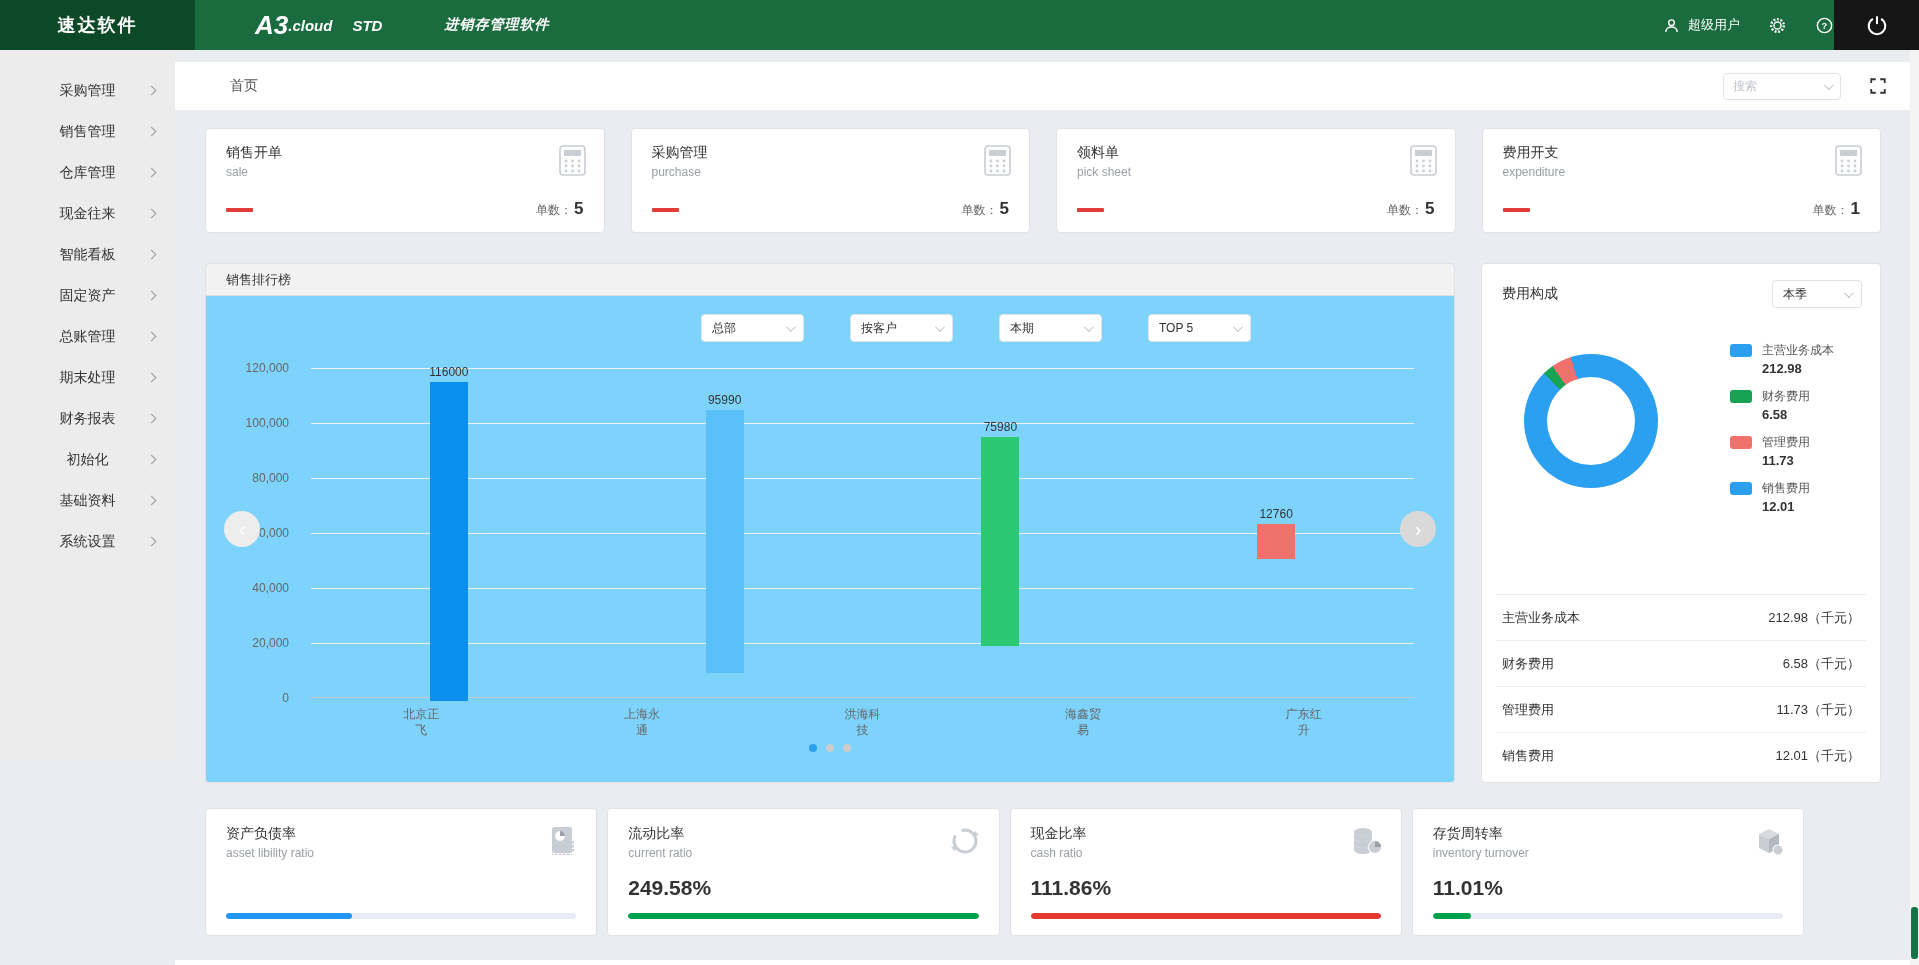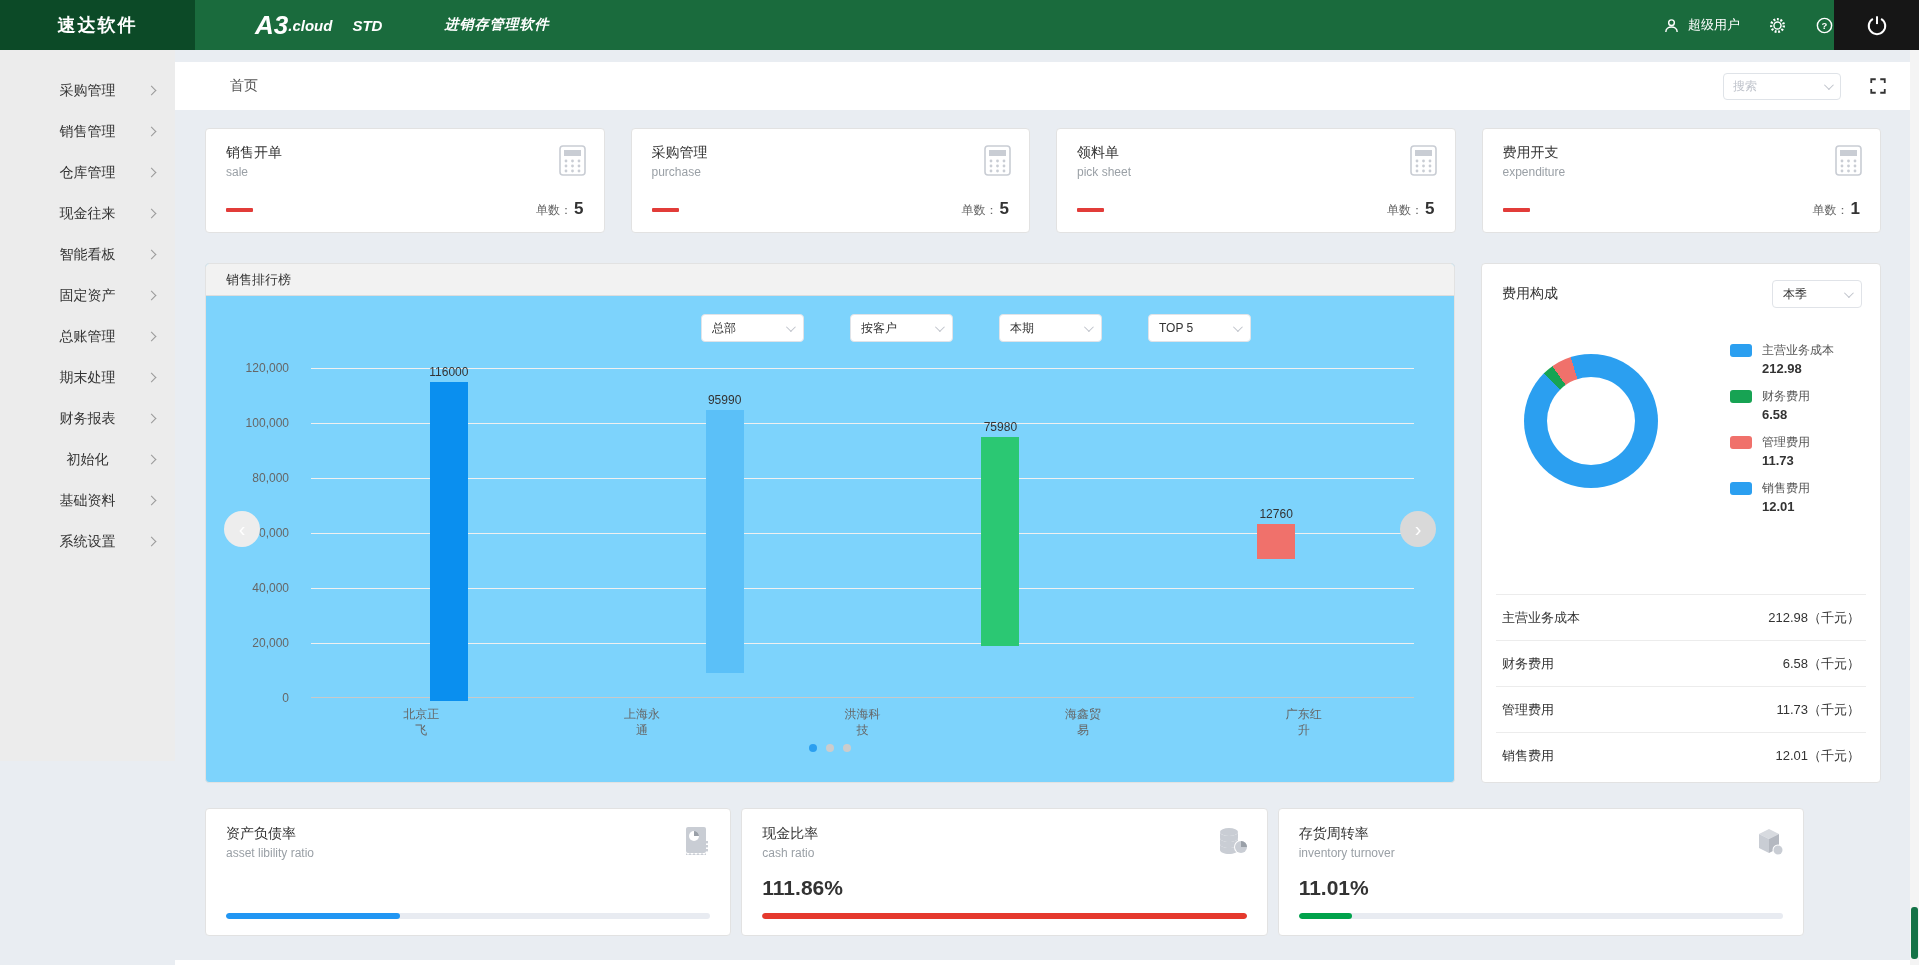--- a/index.html
+++ b/index.html
@@ -460,20 +460,35 @@
               <rect x="16" y="20" width="10" height="2.4" fill="#c9cdd4"></rect>
               <rect x="14" y="24" width="12" height="2.4" fill="#c9cdd4"></rect>
               <path d="M4 28l2 2 2-2 2 2 2-2 2 2 2-2 2 2 2-2 2 2 2-2v2H4z" fill="#c9cdd4"></path>
             </svg>
         </span>
         <div class="ratio-track">
             <div class="ratio-fill" style="width: 36%; background: rgb(33, 150, 243);"></div>
           </div>
       </div>
       <div class="ratio-card">
+        <div class="ratio-title">流动比率</div>
+        <div class="ratio-sub">current ratio</div>
+        <span class="ratio-icon">
+          <svg width="32" height="32" viewBox="0 0 32 32" fill="none">
+              <circle cx="16" cy="16" r="11" stroke="#c9cdd4" stroke-width="3" stroke-dasharray="40 8"></circle>
+              <path d="M26 6l4 4-6 1z" fill="#c9cdd4"></path>
+              <path d="M6 26l-4-4 6-1z" fill="#c9cdd4"></path>
+            </svg>
+        </span>
+        <div class="ratio-val">249.58%</div>
+        <div class="ratio-track">
+            <div class="ratio-fill" style="width: 100%; background: rgb(0, 162, 75);"></div>
+          </div>
+      </div>
+      <div class="ratio-card">
         <div class="ratio-title">现金比率</div>
         <div class="ratio-sub">cash ratio</div>
         <span class="ratio-icon">
           <svg width="32" height="32" viewBox="0 0 32 32">
               <ellipse cx="12" cy="7" rx="9" ry="4" fill="#c9cdd4"></ellipse>
               <path d="M3 7v6c0 2.2 4 4 9 4s9-1.8 9-4V7c0 2.2-4 4-9 4S3 9.2 3 7z" fill="#c9cdd4"></path>
               <path d="M3 13v6c0 2.2 4 4 9 4s9-1.8 9-4v-6c0 2.2-4 4-9 4s-9-1.8-9-4z" fill="#c9cdd4"></path>
               <path d="M3 19v6c0 2.2 4 4 9 4s9-1.8 9-4v-6c0 2.2-4 4-9 4s-9-1.8-9-4z" fill="#c9cdd4"></path>
               <circle cx="24" cy="22" r="7" fill="#fff"></circle>
               <circle cx="24" cy="22" r="6" fill="#c9cdd4"></circle>

